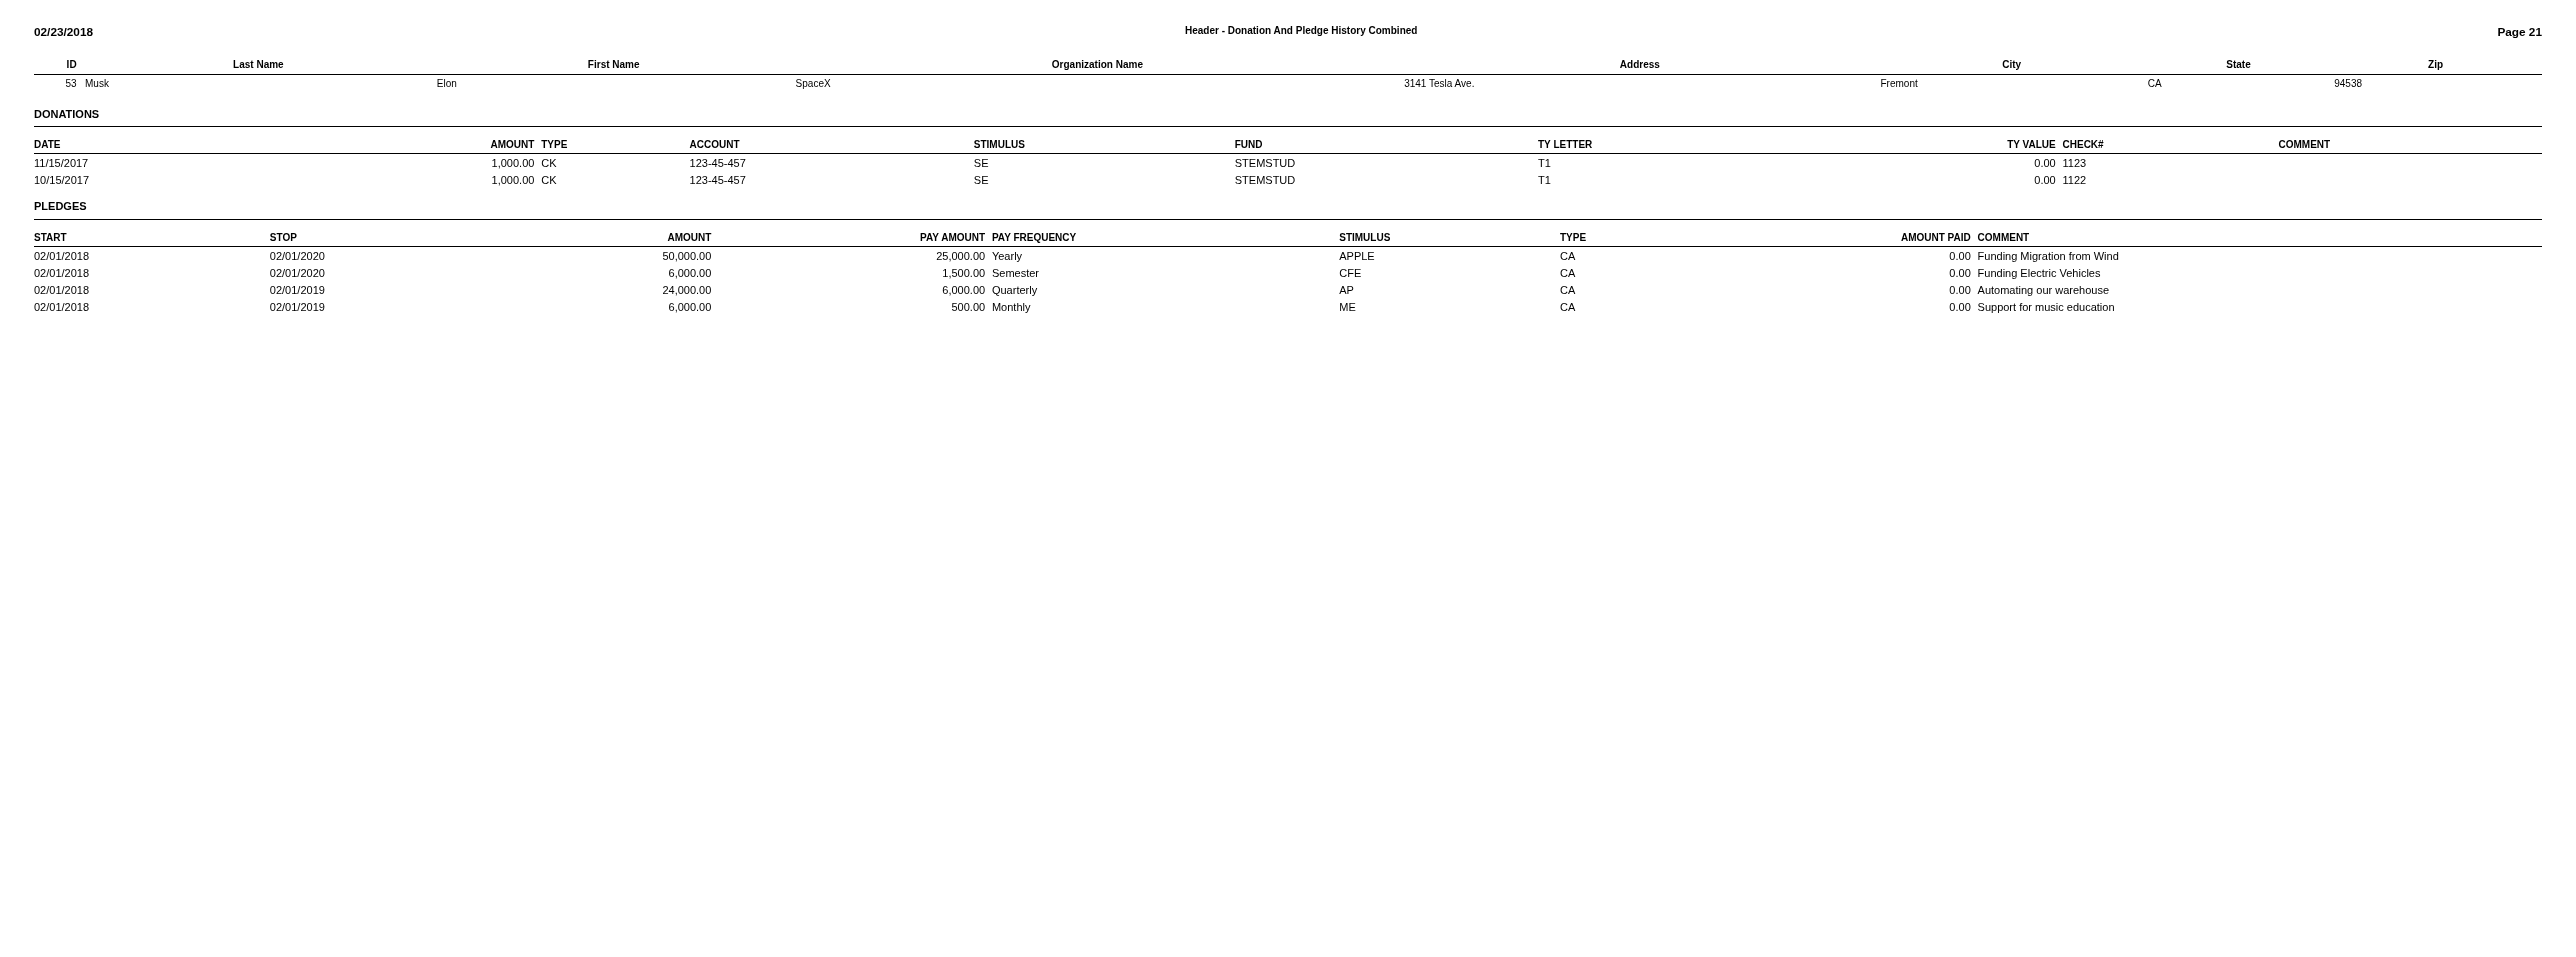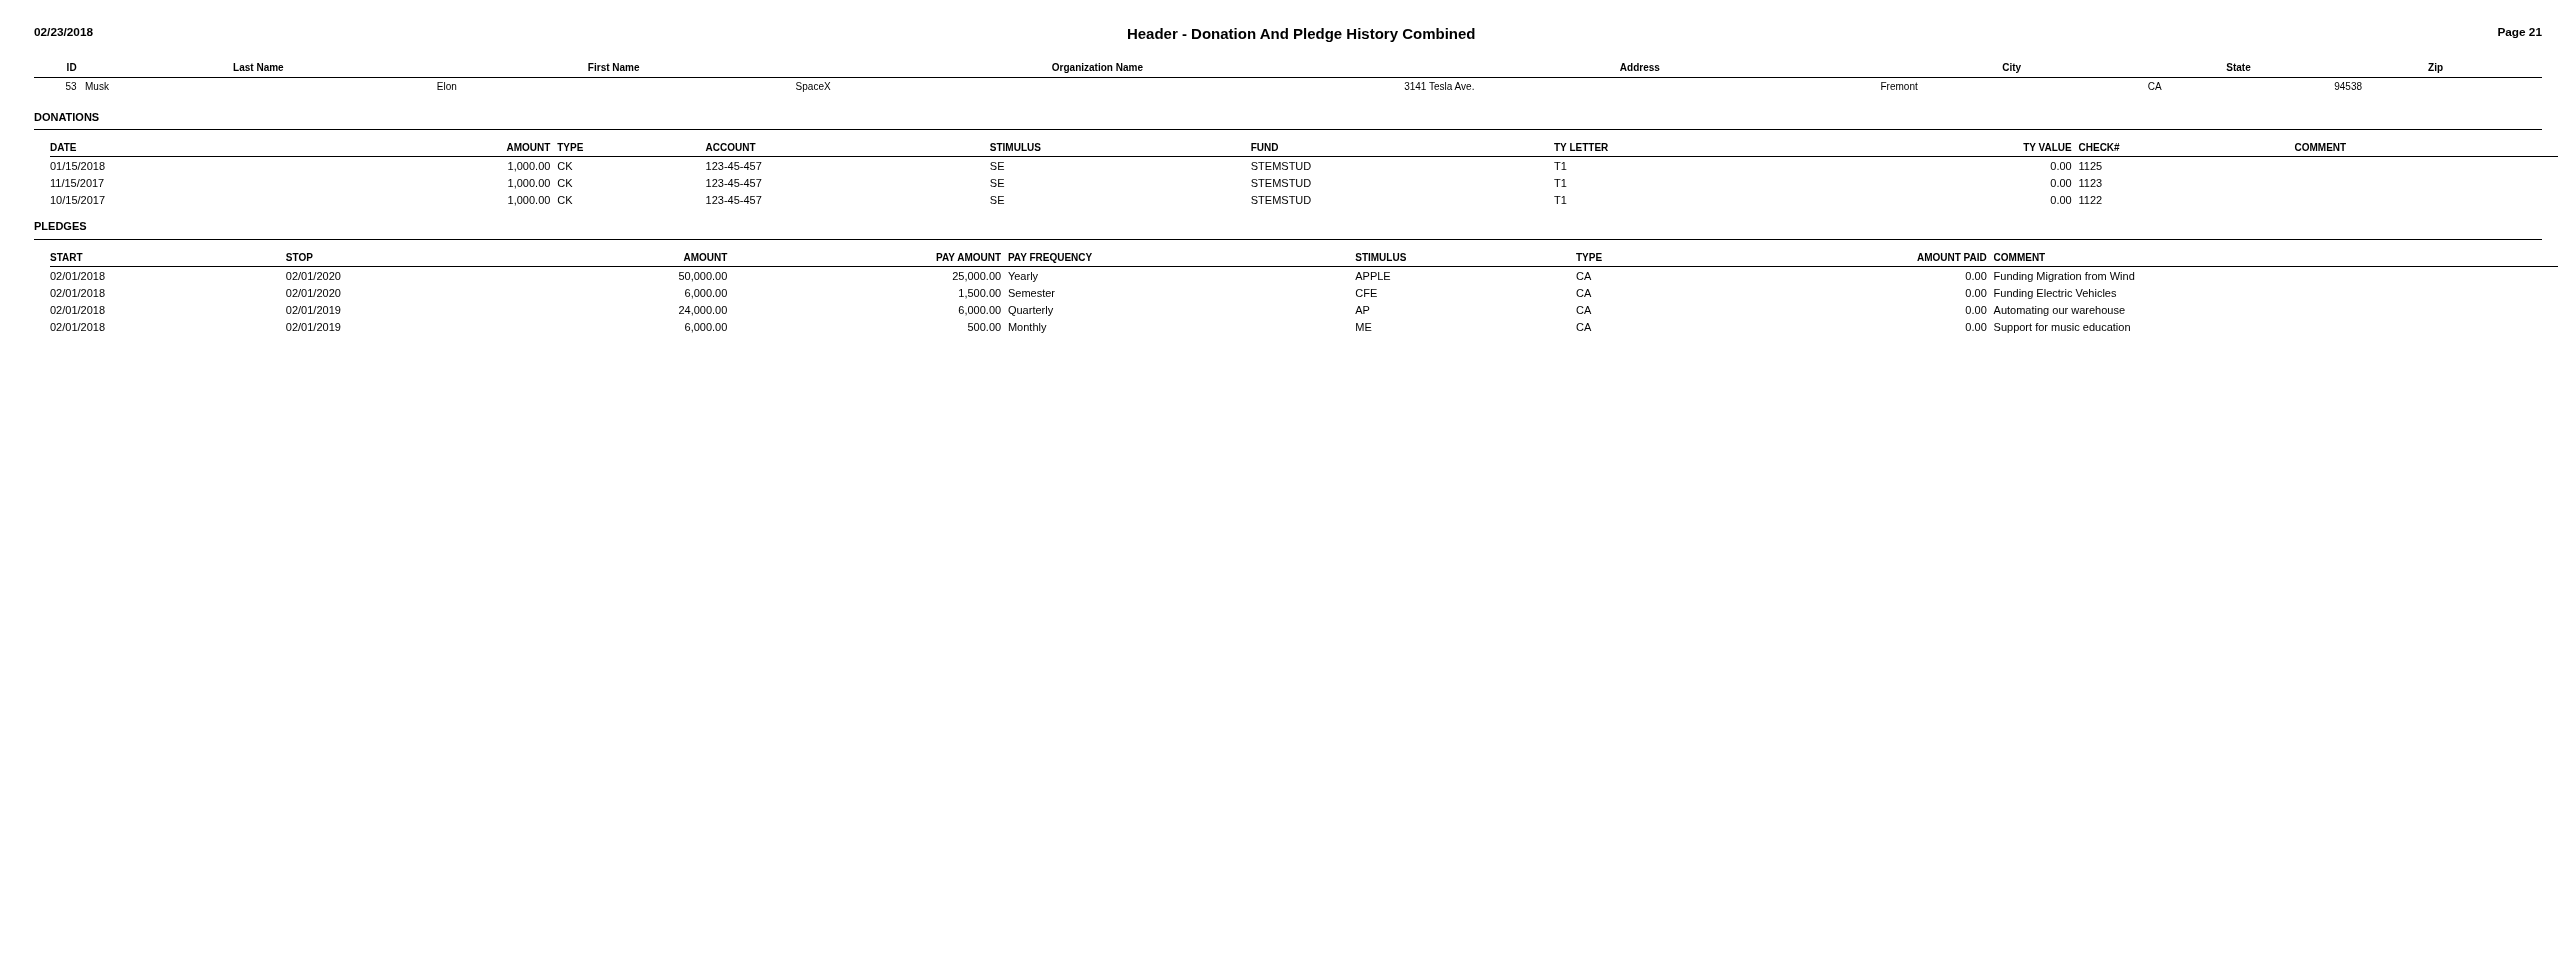--- a/index.html
+++ b/index.html
@@ -18,21 +18,21 @@
     }
     .header-date {
       font-size: 11.8px;
       font-weight: bold;
     }
     .header-title {
       text-align: center;
       flex: 1;
     }
     .header-title .main-title {
-      font-size: 15px;
+      font-size: 10px;
       font-weight: bold;
       margin-left: 12px;
     }
     .header-title .sub-title {
       font-size: 11.8px;
       font-weight: bold;
     }
     .header-page {
       font-size: 11.8px;
       font-weight: bold;
@@ -69,21 +69,20 @@
       font-size: 11px;
       margin: 11.8px 0 5px 0;
       padding-bottom: 1.7px;
     }
 
     
     .data-table {
       width: 100%;
       border-collapse: collapse;
       margin-bottom: 8.4px;
-      margin-left: 16px;
     }
     .data-table th {
       font-weight: bold;
       font-size: 10px;
       text-align: left;
       border-bottom: 1.7px solid #000;
       padding: 3.4px 6.8px 3.4px 0;
       white-space: nowrap;
     }
     .data-table th.right,
@@ -152,32 +151,20 @@
       <th>ACCOUNT</th>
       <th>STIMULUS</th>
       <th>FUND</th>
       <th>TY LETTER</th>
       <th class="right">TY VALUE</th>
       <th>CHECK#</th>
       <th>COMMENT</th>
     </tr>
   </thead>
   <tbody id="donations-body">
-  <tr>
-    <td>01/15/2018</td>
-    <td class="right">1,000.00</td>
-    <td>CK</td>
-    <td>123-45-457</td>
-    <td>SE</td>
-    <td>STEMSTUD</td>
-    <td>T1</td>
-    <td class="right">0.00</td>
-    <td>1125</td>
-    <td></td>
-  </tr>
       <tr>
     <td>11/15/2017</td>
     <td class="right">1,000.00</td>
     <td>CK</td>
     <td>123-45-457</td>
     <td>SE</td>
     <td>STEMSTUD</td>
     <td>T1</td>
     <td class="right">0.00</td>
     <td>1123</td>

